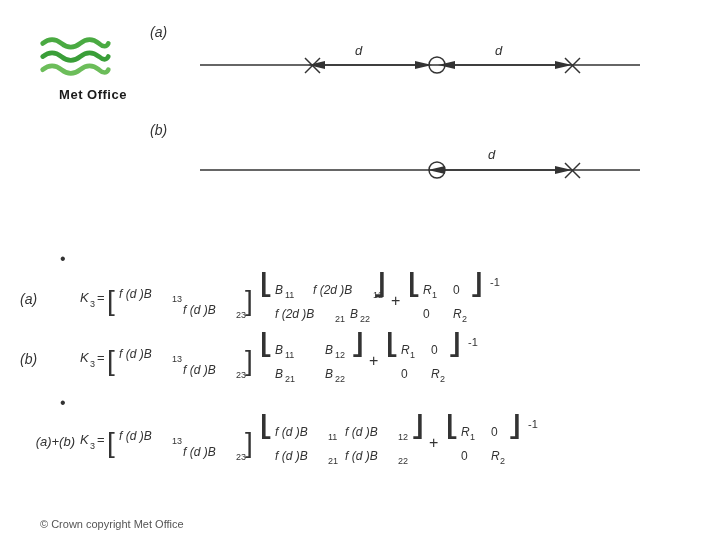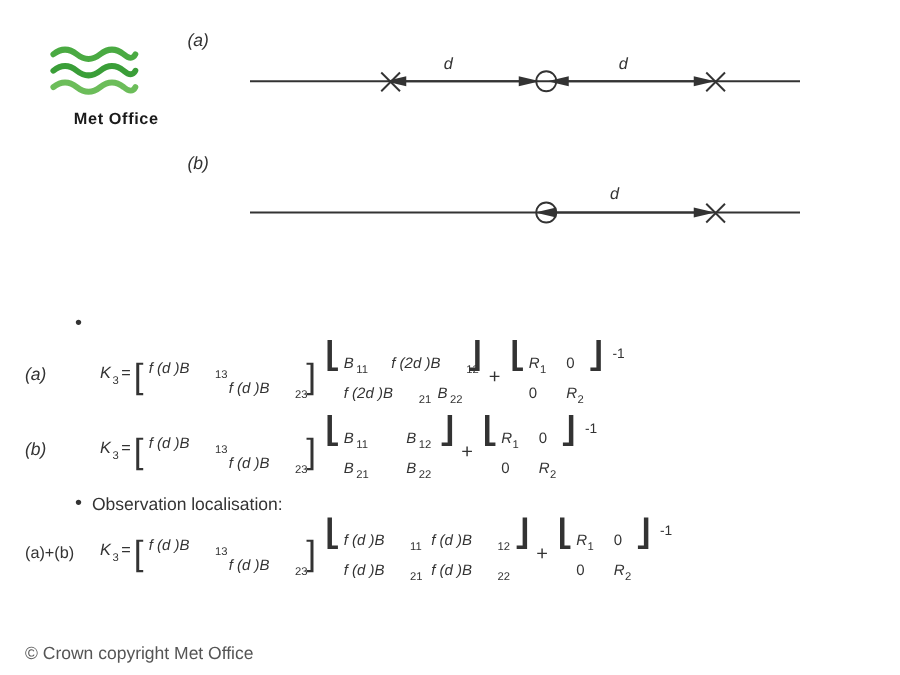--- a/index.html
+++ b/index.html
@@ -211,26 +211,25 @@
     <text x="356" y="46" font-size="12" font-style="italic" fill="#333">R</text>
     <text x="365" y="50" font-size="9" fill="#333">2</text>
     <text x="375" y="16" font-size="42" fill="#333">]</text>
     <text x="393" y="14" font-size="11" fill="#333">-1</text>
   </svg>
 </div>
 
 <div style="position:absolute; top:394px; left:60px;">
   <div class="bullet-item">
     <span class="bullet-dot">•</span>
-    <span class="bullet-label">Observation localisation:</span>
   </div>
 </div>
 
 <div style="position:absolute; top:414px; left:20px; display:flex; align-items:center; min-height:54px;">
-  <span style="font-size:13px; color:#333; width:55px; ">(a)+(b)</span>
+  <span style="font-size:13px; color:#333; width:55px; font-style:italic;text-align:right;">(a)+(b)</span>
   <svg width="580" height="54" viewBox="0 0 580 54" xmlns="http://www.w3.org/2000/svg">
     <text x="5" y="30" font-size="13" font-style="italic" fill="#333">K</text>
     <text x="15" y="35" font-size="9" fill="#333">3</text>
     <text x="22" y="30" font-size="13" fill="#333">=</text>
     <text x="32" y="38" font-size="28" fill="#333">[</text>
     <text x="44" y="26" font-size="12" font-style="italic" fill="#333">f (d )B</text>
     <text x="97" y="30" font-size="9" fill="#333">13</text>
     <text x="108" y="42" font-size="12" font-style="italic" fill="#333">f (d )B</text>
     <text x="161" y="46" font-size="9" fill="#333">23</text>
     <text x="170" y="38" font-size="28" fill="#333">]</text>
@@ -251,14 +250,14 @@
     <text x="416" y="22" font-size="12" fill="#333">0</text>
     <text x="386" y="46" font-size="12" fill="#333">0</text>
     <text x="416" y="46" font-size="12" font-style="italic" fill="#333">R</text>
     <text x="425" y="50" font-size="9" fill="#333">2</text>
     <text x="435" y="16" font-size="42" fill="#333">]</text>
     <text x="453" y="14" font-size="11" fill="#333">-1</text>
   </svg>
 </div>
 
 <div style="position:absolute; bottom:8px; left:20px;">
-  <span style="font-size:14px; color:#555;">© Crown copyright  Met Office</span>
+  <span style="font-size:11px; color:#555;margin-left:20px;">© Crown copyright  Met Office</span>
 </div>
 
 </body></html>

